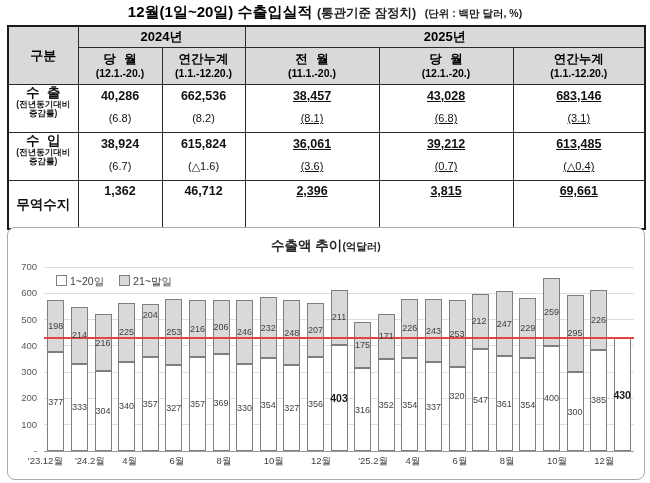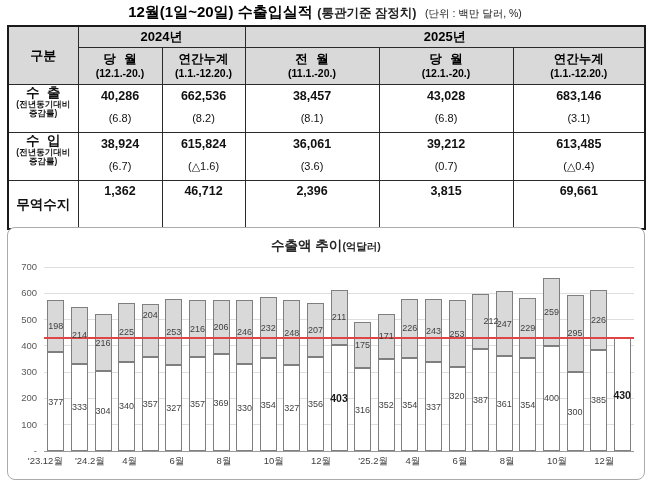--- a/index.html
+++ b/index.html
@@ -5,37 +5,37 @@
   html,body{margin:0;padding:0;}
   body{
     width:650px;height:483px;background:#ffffff;overflow:hidden;
     font-family:"Liberation Sans","DejaVu Sans",sans-serif;color:#111;
     position:relative;
   }
   
   .doc-title{text-align:center;margin-top:3px;white-space:nowrap;}
   .t-main{font-size:15px;font-weight:bold;color:#000;}
   .t-qual{font-size:12.5px;font-weight:bold;color:#222;}
-  .t-unit{font-size:10.5px;color:#222;margin-left:4px;}
+  .t-unit{font-size:10.5px;color:#222;margin-left:4px;font-weight:bold;}
   
   table.trade{border-collapse:collapse;table-layout:fixed;width:637px;margin:3px 0 0 7px;
     border:2px solid #1a1a1a;}
   table.trade th,table.trade td{border:1px solid #2a2a2a;padding:0;}
   thead th{background:#d9d9d9;font-weight:bold;text-align:center;color:#000;margin-left:12px;}
   .year-row th{font-size:13px;height:20px;}
   .col-row th{height:36px;font-size:12.5px;line-height:14px;border-bottom:2px solid #1a1a1a;}
   th.corner{font-size:13px;border-bottom:2px solid #1a1a1a;}
   .col-label{word-spacing:5px;}
   .col-period{font-size:10.5px;font-weight:bold;}
   tbody .row-head{text-align:center;vertical-align:top;background:#fff;padding-top:0;}
   .rn{font-size:13.5px;font-weight:bold;white-space:pre;line-height:15px;}
   .rs{font-size:8.5px;line-height:9px;font-weight:bold;color:#1a1a1a;}
   td.num{text-align:center;vertical-align:top;height:47px;}
   td.c24{padding-right:10px;}
-  td.c25{padding-right:24px;}
+  td.c25{padding-right:24px;text-decoration:underline;}
   .v{font-size:12.5px;font-weight:bold;padding-top:4px;}
   .p{font-size:11px;padding-top:9px;}
   tr.balance th{font-size:13.5px;font-weight:bold;height:24px;}
   tr.balance td .v{padding-top:3px;}
   
   .footnote{margin:5px 0 0 28px;font-size:10.5px;font-weight:bold;color:#000;letter-spacing:-0.2px;}
   
   .chart-box{position:absolute;left:7px;top:227px;width:636px;height:251px;
     border:1px solid #ababab;border-radius:8px;background:#fff;}
   .chart-title{text-align:center;padding-top:9px;font-size:13.5px;font-weight:600;color:#262626;}
@@ -179,20 +179,24 @@
         </td>
     </tr>
   </tbody>
 </table>
 
 <div class="footnote">※조업일수 [('24) 16.0 일, ('25) 16.5 일] 고려 시 일평균수출액 [('24.12.) 25.2, ('25.12.) 26.1 억 달러] 3.6% 증가</div>
 
 <div class="chart-box">
   <div class="chart-title">
     <span>수출액 추이</span><span class="ct-unit">(억달러)</span>
+  </div>
+  <div class="legend">
+    <span class="leg-item"><span class="sw sw1"></span><span>1~20일</span></span>
+    <span class="leg-item"><span class="sw sw2"></span><span>21~말일</span></span>
   </div>
   <div class="y-axis">
       <div class="ytick" style="top: 178px;">-</div>
       <div class="ytick" style="top: 151.714px;">100</div>
       <div class="ytick" style="top: 125.429px;">200</div>
       <div class="ytick" style="top: 99.1429px;">300</div>
       <div class="ytick" style="top: 72.8571px;">400</div>
       <div class="ytick" style="top: 46.5714px;">500</div>
       <div class="ytick" style="top: 20.2857px;">600</div>
       <div class="ytick" style="top: -6px;">700</div>
@@ -272,23 +276,23 @@
       <div class="bar-label" style="left: 352.8px; bottom: 117.8px;">226</div>
       <div class="bar-seg" style="left: 380.9px; width: 17px; bottom: 0px; height: 88.6px; background: rgb(255, 255, 255); border-color: rgb(127, 127, 127);"></div>
       <div class="bar-label" style="left: 376.4px; bottom: 39.3px;">337</div>
       <div class="bar-seg" style="left: 380.9px; width: 17px; bottom: 88.6px; height: 63.9px; background: rgb(217, 217, 217); border-color: rgb(127, 127, 127);"></div>
       <div class="bar-label" style="left: 376.4px; bottom: 115.5px;">243</div>
       <div class="bar-seg" style="left: 404.5px; width: 17px; bottom: 0px; height: 84.1px; background: rgb(255, 255, 255); border-color: rgb(127, 127, 127);"></div>
       <div class="bar-label" style="left: 400px; bottom: 50px;">320</div>
       <div class="bar-seg" style="left: 404.5px; width: 17px; bottom: 84.1px; height: 66.5px; background: rgb(217, 217, 217); border-color: rgb(127, 127, 127);"></div>
       <div class="bar-label" style="left: 400px; bottom: 112.4px;">253</div>
       <div class="bar-seg" style="left: 428.1px; width: 17px; bottom: 0px; height: 101.7px; background: rgb(255, 255, 255); border-color: rgb(127, 127, 127);"></div>
-      <div class="bar-label" style="left: 423.6px; bottom: 45.9px;">387</div>
+      <div class="bar-label" style="left: 423.6px; bottom: 45.9px;">547</div>
       <div class="bar-seg" style="left: 428.1px; width: 17px; bottom: 101.7px; height: 55.7px; background: rgb(217, 217, 217); border-color: rgb(127, 127, 127);"></div>
-      <div class="bar-label" style="left: 434px; bottom: 124.6px;">212</div>
+      <div class="bar-label" style="left: 422px; bottom: 124.6px;">212</div>
       <div class="bar-seg" style="left: 451.7px; width: 17px; bottom: 0px; height: 94.9px; background: rgb(255, 255, 255); border-color: rgb(127, 127, 127);"></div>
       <div class="bar-label" style="left: 447.2px; bottom: 42.4px;">361</div>
       <div class="bar-seg" style="left: 451.7px; width: 17px; bottom: 94.9px; height: 64.9px; background: rgb(217, 217, 217); border-color: rgb(127, 127, 127);"></div>
       <div class="bar-label" style="left: 447.2px; bottom: 122.4px;">247</div>
       <div class="bar-seg" style="left: 475.3px; width: 17px; bottom: 0px; height: 93.1px; background: rgb(255, 255, 255); border-color: rgb(127, 127, 127);"></div>
       <div class="bar-label" style="left: 470.8px; bottom: 41.5px;">354</div>
       <div class="bar-seg" style="left: 475.3px; width: 17px; bottom: 93.1px; height: 60.2px; background: rgb(217, 217, 217); border-color: rgb(127, 127, 127);"></div>
       <div class="bar-label" style="left: 470.8px; bottom: 118.1px;">229</div>
       <div class="bar-seg" style="left: 498.9px; width: 17px; bottom: 0px; height: 105.1px; background: rgb(255, 255, 255); border-color: rgb(127, 127, 127);"></div>
       <div class="bar-label" style="left: 494.4px; bottom: 47.6px;">400</div>

